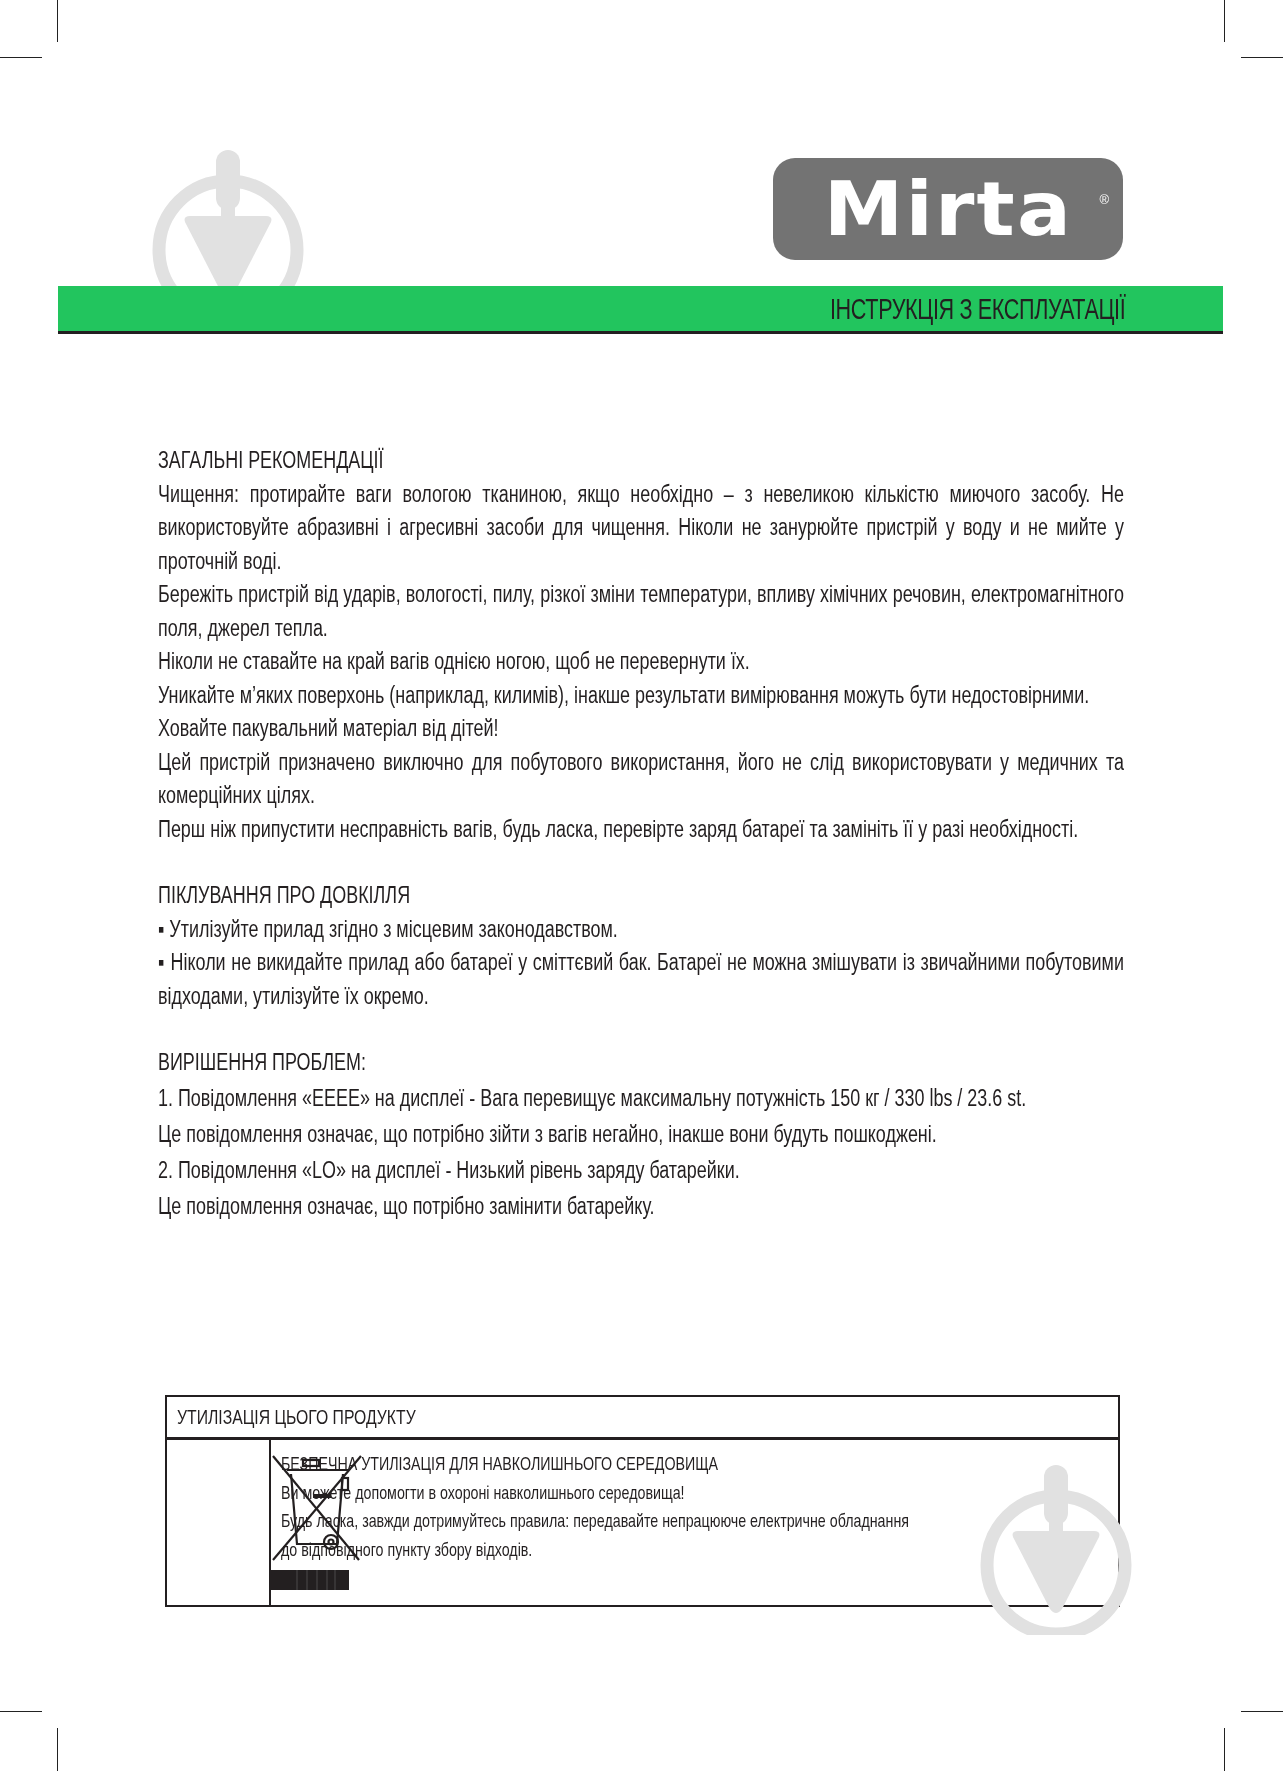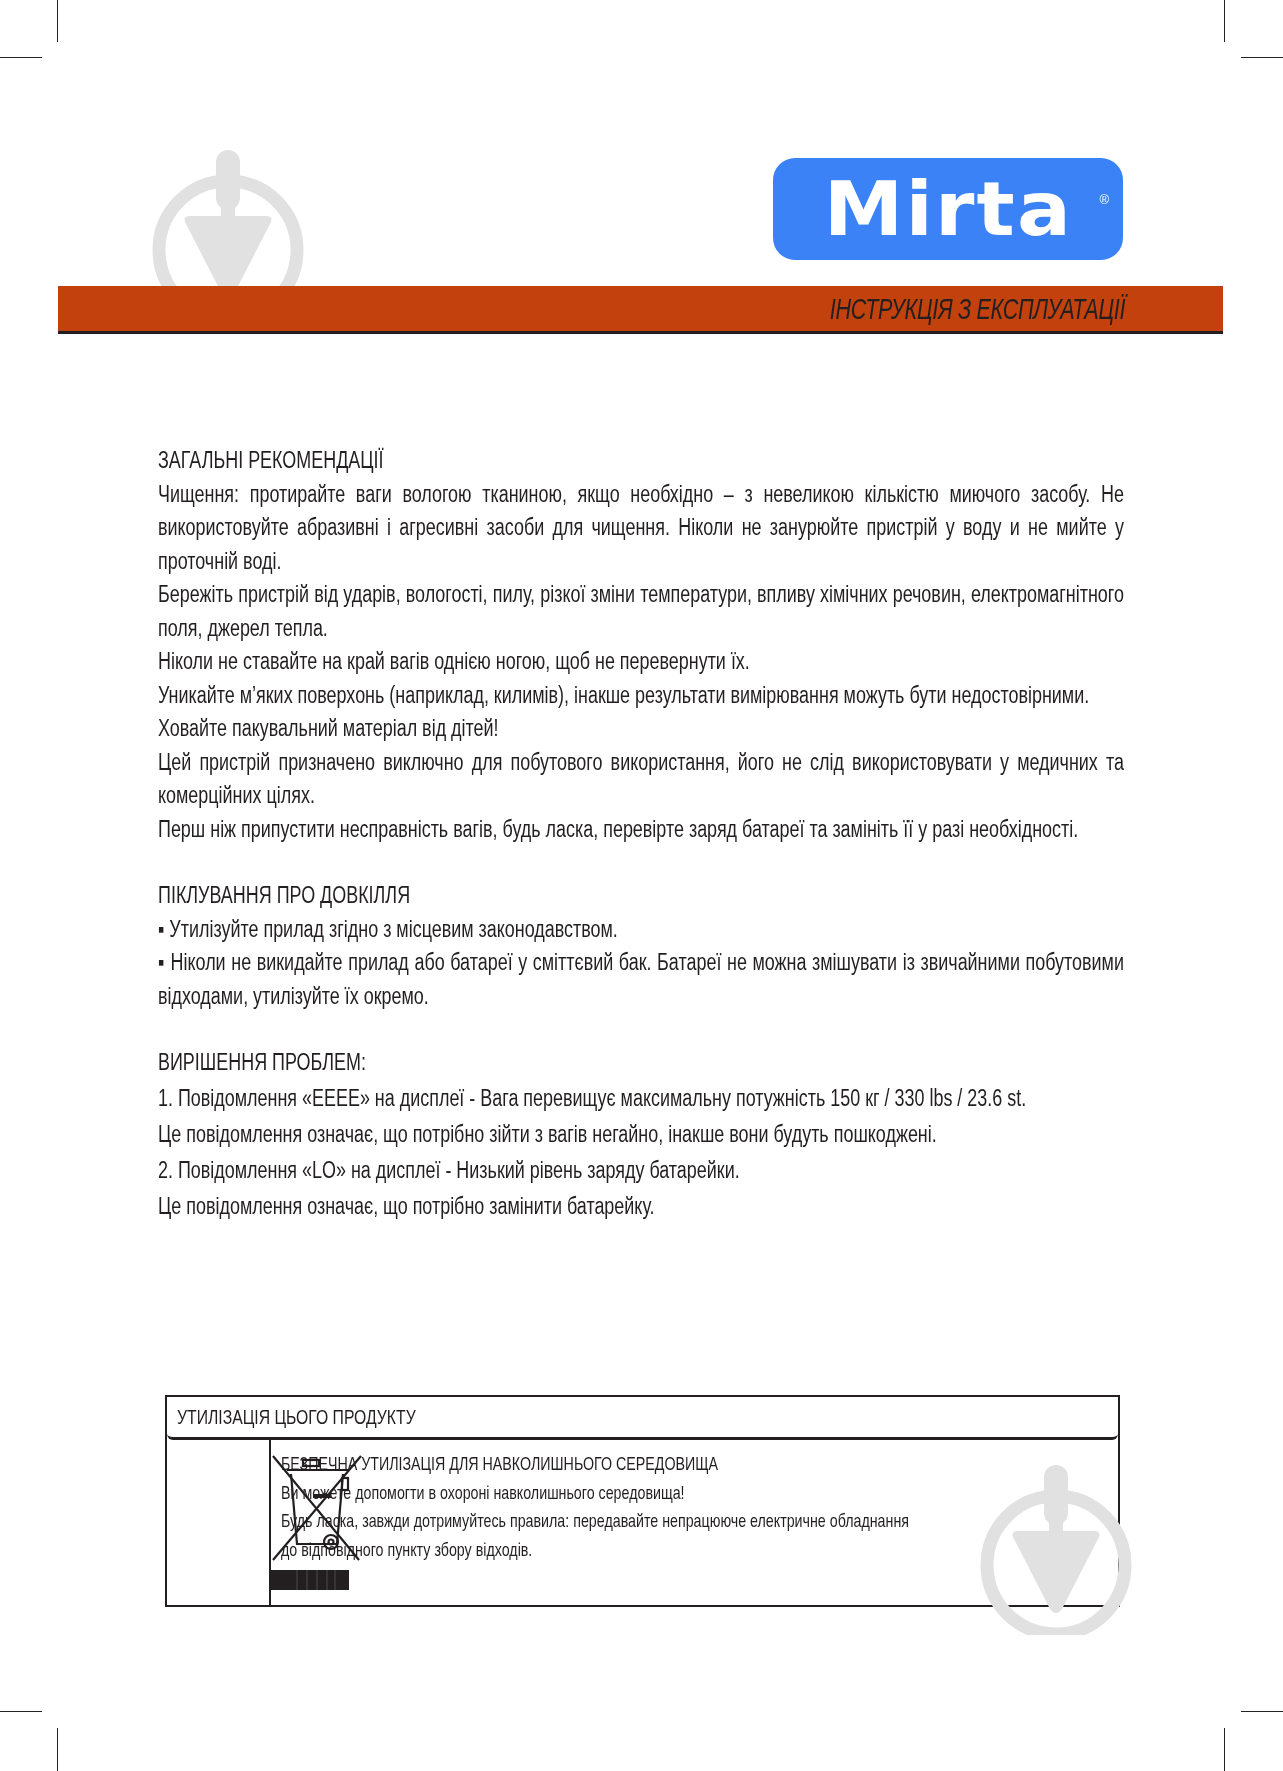--- a/index.html
+++ b/index.html
@@ -1,36 +1,36 @@
 <!DOCTYPE html>
 <html><head>
 <meta charset="utf-8">
 <style>
   html, body { margin:0; padding:0; background:#ffffff; }
   body { width:1283px; height:1771px; position:relative; overflow:hidden;
          font-family:"Liberation Sans", "DejaVu Sans", sans-serif; color:#231f20; }
   .crop { position:absolute; background:#222; }
   .watermark { position:absolute; pointer-events:none; opacity:1; }
   .logo-box { position:absolute; left:773px; top:158px; width:350px; height:102px;
-              background:#3b82f6; border-radius:22px; display:flex; align-items:center; justify-content:center; }
+              background:#737373; border-radius:22px; display:flex; align-items:center; justify-content:center; }
   .logo-text { color:#fff; font-family:"DejaVu Sans", sans-serif; font-weight:bold; font-size:74px;
                letter-spacing:2px; line-height:1; transform:scaleX(1.08); }
   .logo-reg { color:#fff; font-size:13px; position:absolute; right:14px; top:34px; }
   .title-band { position:absolute; left:58px; top:286px; width:1165px; height:45px;
-                background:#c2410c; border-bottom:3px solid #231f20;font-style:italic; }
+                background:#22c55e; border-bottom:3px solid #231f20; }
   .title-text { position:absolute; right:98px; top:6px; font-size:30px; letter-spacing:-0.5px;
                 transform:scaleX(0.72); transform-origin:right center; white-space:nowrap; color:#231f20; }
   .content { position:absolute; left:158px; top:444px; width:966px; }
   .narrow { font-size:23px; line-height:33.5px; transform:scaleX(0.78); transform-origin:left top;
             width:128.2%; text-align:justify; }
   .heading { text-transform:none; }
   .gap { height:33px; }
   .table { position:absolute; left:165px; top:1395px; width:955px; height:212px;
            border:2px solid #231f20; box-sizing:border-box; }
-  .table-head { height:43px; border-bottom:3px solid #231f20; box-sizing:border-box; position:relative;border-radius:6px; }
+  .table-head { height:43px; border-bottom:3px solid #231f20; box-sizing:border-box; position:relative; }
   .table-head span { position:absolute; left:10px; top:8px; font-size:21px; transform:scaleX(0.75);
                      transform-origin:left center; white-space:nowrap; }
   .table-body { position:absolute; left:0; top:43px; right:0; bottom:0; display:flex;margin-left:40px; }
   .icon-cell { width:229px; border-right:2px solid #231f20; position:relative; }
   .text-cell { flex:1; position:relative; padding:10px 0 0 10px; }
   .small { font-size:19px; line-height:28.5px; transform:scaleX(0.75); transform-origin:left top;
            width:133%; white-space:nowrap; }
 </style>
 </head>
 <body>

